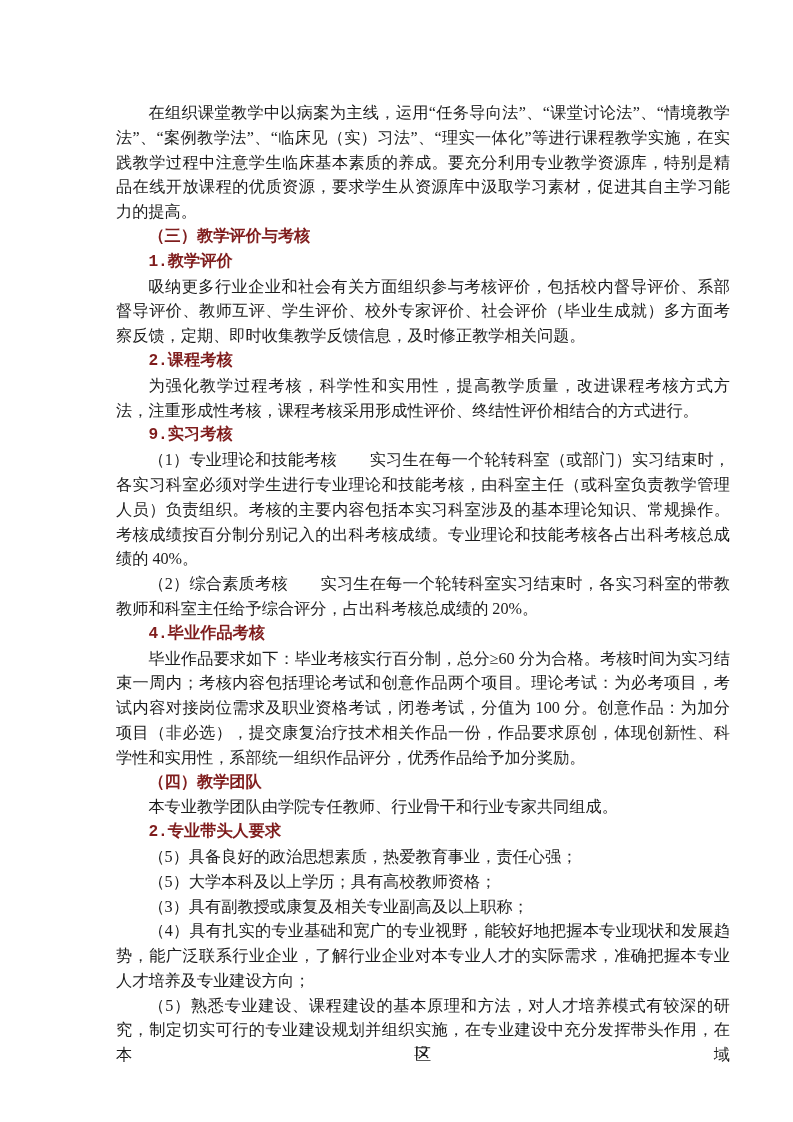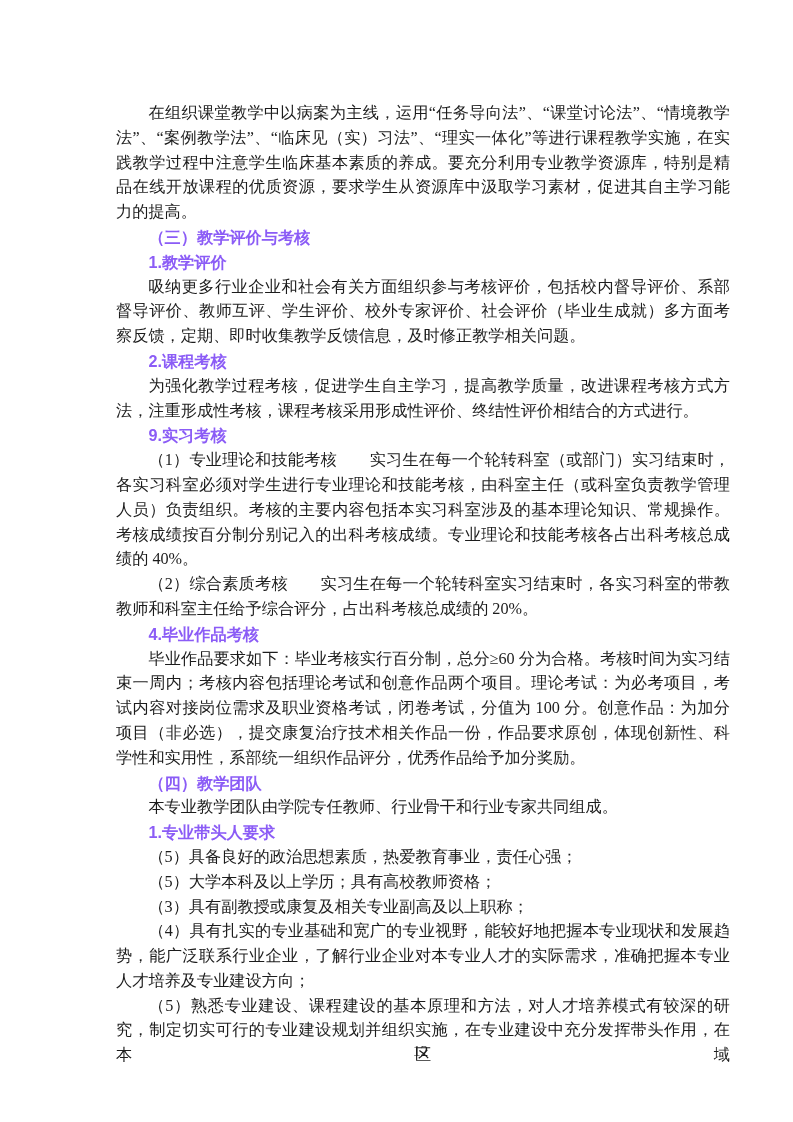--- a/index.html
+++ b/index.html
@@ -34,24 +34,24 @@
     font-size: 16.2px;
     line-height: 24.8px;
     letter-spacing: 0;
     color: #1c1c1c;
     text-align: justify;
     text-indent: 2em;
     word-break: break-all;
   }
   .textblock p.h1,
   .textblock p.h2 {
-    font-family: Liberation Sans, sans-serif;
+    font-family: Liberation Mono, monospace;
     font-weight: bold;
     text-align: left;
-    color: #8b5cf6;
+    color: #7f1d1d;
   }
   .textblock p.fill {
     text-align-last: justify;
   }
   .footer {
     position: absolute;
     left: 0;
     top: 1041px;
     width: 793px;
     text-align: center;
@@ -64,29 +64,29 @@
 </head>
 <body>
 
 <div class="page">
   <div class="textblock">
     <p class="body">在组织课堂教学中以病案为主线，运用“任务导向法”、“课堂讨论法”、“情境教学法”、“案例教学法”、“临床见（实）习法”、“理实一体化”等进行课程教学实施，在实践教学过程中注意学生临床基本素质的养成。要充分利用专业教学资源库，特别是精品在线开放课程的优质资源，要求学生从资源库中汲取学习素材，促进其自主学习能力的提高。</p>
     <p class="h1">（三）教学评价与考核</p>
     <p class="h2">1.教学评价</p>
     <p class="body">吸纳更多行业企业和社会有关方面组织参与考核评价，包括校内督导评价、系部督导评价、教师互评、学生评价、校外专家评价、社会评价（毕业生成就）多方面考察反馈，定期、即时收集教学反馈信息，及时修正教学相关问题。</p>
     <p class="h2">2.课程考核</p>
-    <p class="body">为强化教学过程考核，促进学生自主学习，提高教学质量，改进课程考核方式方法，注重形成性考核，课程考核采用形成性评价、终结性评价相结合的方式进行。</p>
+    <p class="body">为强化教学过程考核，科学性和实用性，提高教学质量，改进课程考核方式方法，注重形成性考核，课程考核采用形成性评价、终结性评价相结合的方式进行。</p>
     <p class="h2">9.实习考核</p>
     <p class="body">（1）专业理论和技能考核　　实习生在每一个轮转科室（或部门）实习结束时，各实习科室必须对学生进行专业理论和技能考核，由科室主任（或科室负责教学管理人员）负责组织。考核的主要内容包括本实习科室涉及的基本理论知识、常规操作。考核成绩按百分制分别记入的出科考核成绩。专业理论和技能考核各占出科考核总成绩的 40%。</p>
     <p class="body">（2）综合素质考核　　实习生在每一个轮转科室实习结束时，各实习科室的带教教师和科室主任给予综合评分，占出科考核总成绩的 20%。</p>
     <p class="h2">4.毕业作品考核</p>
     <p class="body">毕业作品要求如下：毕业考核实行百分制，总分≥60 分为合格。考核时间为实习结束一周内；考核内容包括理论考试和创意作品两个项目。理论考试：为必考项目，考试内容对接岗位需求及职业资格考试，闭卷考试，分值为 100 分。创意作品：为加分项目（非必选），提交康复治疗技术相关作品一份，作品要求原创，体现创新性、科学性和实用性，系部统一组织作品评分，优秀作品给予加分奖励。</p>
     <p class="h1">（四）教学团队</p>
     <p class="body">本专业教学团队由学院专任教师、行业骨干和行业专家共同组成。</p>
-    <p class="h2">1.专业带头人要求</p>
+    <p class="h2">2.专业带头人要求</p>
     <p class="body">（5）具备良好的政治思想素质，热爱教育事业，责任心强；</p>
     <p class="body">（5）大学本科及以上学历；具有高校教师资格；</p>
     <p class="body">（3）具有副教授或康复及相关专业副高及以上职称；</p>
     <p class="body">（4）具有扎实的专业基础和宽广的专业视野，能较好地把握本专业现状和发展趋势，能广泛联系行业企业，了解行业企业对本专业人才的实际需求，准确把握本专业人才培养及专业建设方向；</p>
     <p class="body fill">（5）熟悉专业建设、课程建设的基本原理和方法，对人才培养模式有较深的研究，制定切实可行的专业建设规划并组织实施，在专业建设中充分发挥带头作用，在本区域</p>
   </div>
   <div class="footer">12</div>
 </div>
 
 </body></html>

